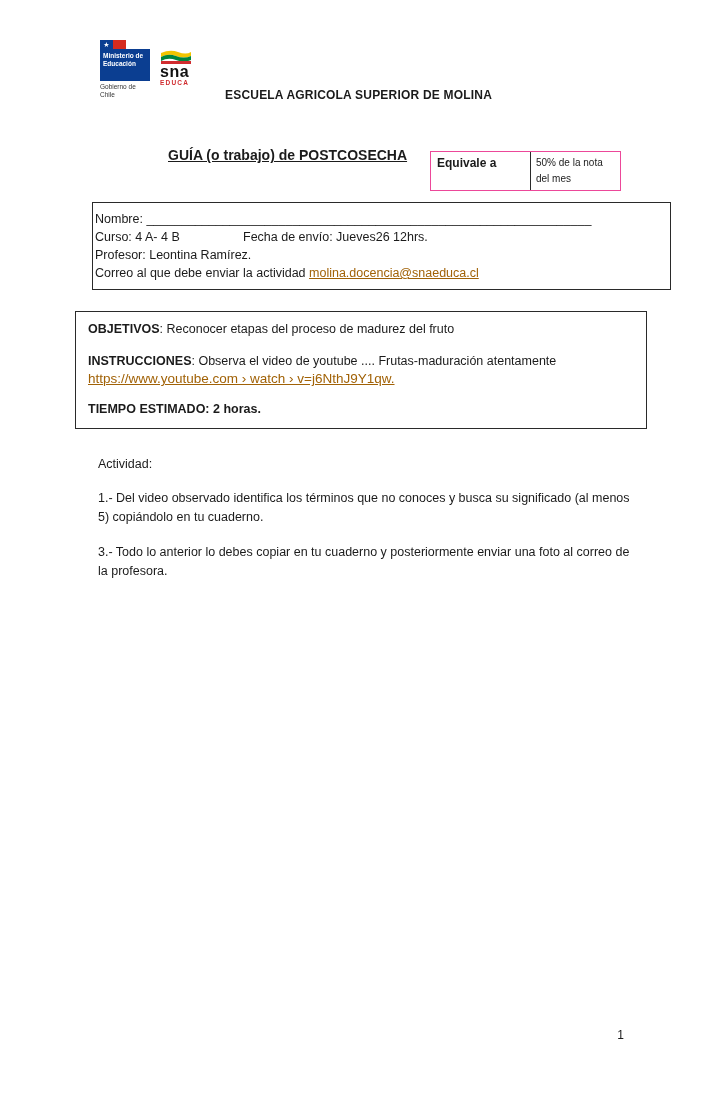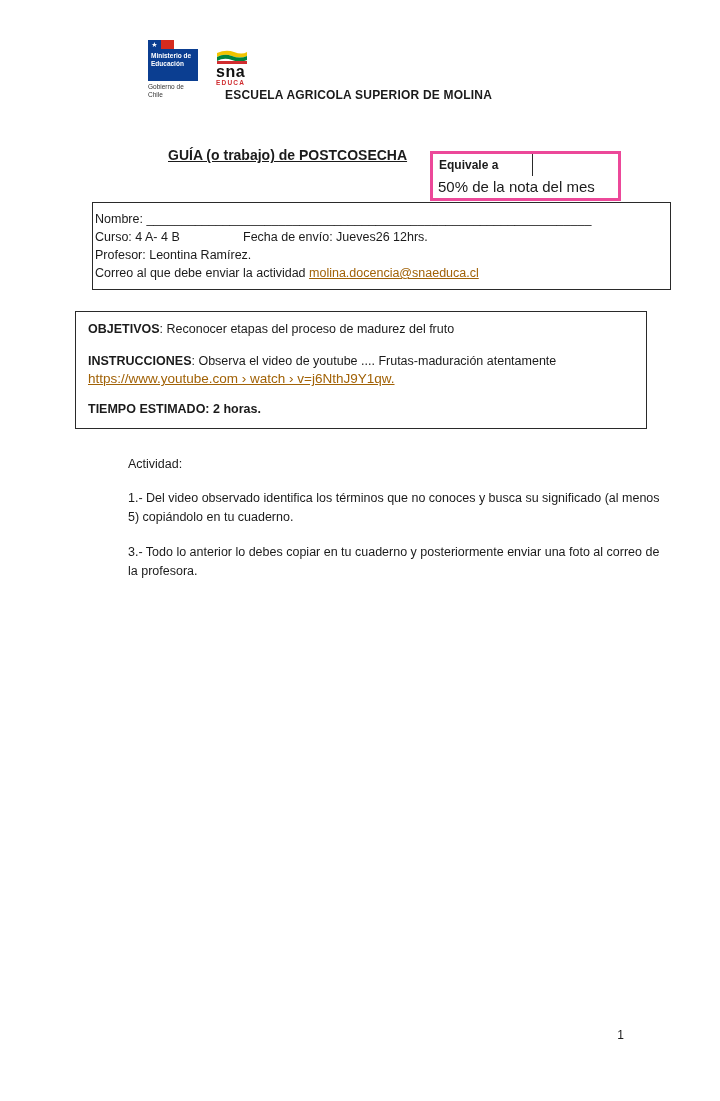--- a/index.html
+++ b/index.html
@@ -5,62 +5,62 @@
   * { margin:0; padding:0; box-sizing:border-box; }
   html,body { background:#e9e9e9; }
   body { font-family:"Liberation Sans", sans-serif; color:#1b1b1b; }
   .page {
     position:relative; width:720px; height:1101px; margin:0 auto;
     background:#ffffff; overflow:hidden;
     font-size:12.5px; line-height:18px;
   }
 
   
-  .logos { position:absolute; left:100px; top:40px; display:flex; gap:18px; align-items:flex-start;margin-left:48px; }
+  .logos { position:absolute; left:100px; top:40px; display:flex; gap:10px; align-items:flex-start; }
   .mineduc { width:50px; }
   .mineduc-flagrow { display:flex; height:9px; width:26px; }
   .mineduc-flag-blue { width:13px; background:#0b3e91; color:#fff; font-size:7px; line-height:9px; text-align:center; }
   .mineduc-flag-red { width:13px; background:#d52b1e; }
   .mineduc-main { width:50px; height:32px; background:#0b3e91; color:#ffffff;
     font-size:6.5px; line-height:8px; padding:3px 3px; font-weight:bold; }
   .mineduc-caption { font-size:6.5px; line-height:8px; color:#333; margin-top:2px; }
   .sna { width:40px; margin-top:10px; text-align:left; }
   .sna-flag { display:block; }
   .sna-name { font-size:16px; line-height:14px; font-weight:bold; color:#111; letter-spacing:0.5px; }
   .sna-sub { font-size:6.5px; line-height:8px; color:#d02c2f; font-weight:bold; letter-spacing:1.2px; }
 
   
   .school-title { position:absolute; left:225px; top:86px; font-weight:bold; font-size:12px; letter-spacing:0.2px; }
   .guide-title { position:absolute; left:168px; top:146px; font-weight:bold; font-size:14px; text-decoration:underline; }
 
   .equiv-table { position:absolute; left:430px; top:151px; width:191px; display:flex;
-    border:3px solid #ec4899;flex-direction:column; }
+    border:1px solid #ec4899; }
   .equiv-cell-label { width:100px; border-right:1px solid #2a2a2a; padding:3px 6px; font-weight:bold; font-size:12px; line-height:16px; }
-  .equiv-cell-value { flex:1; padding:3px 5px; font-size:15px; line-height:16px; }
+  .equiv-cell-value { flex:1; padding:3px 5px; font-size:10px; line-height:16px; }
 
   
   .info-box { position:absolute; left:92px; top:202px; width:579px;
     border:1px solid #2a2a2a; padding:7px 2px; }
   .info-box p { line-height:18px; }
   .nowrap { white-space:nowrap; overflow:hidden; }
   .curso-span { display:inline-block; width:148px; }
 
   a.doc-link { color:#a16207; text-decoration:underline; cursor:pointer; }
   a.url-link { color:#a16207; text-decoration:underline; cursor:pointer; font-size:13.5px; }
 
   
   .obj-box { position:absolute; left:75px; top:311px; width:572px;
     border:1px solid #2a2a2a; padding:8px 12px 10px 12px; }
   .obj-box p { line-height:18px; }
   .spacer-sm { height:14px; }
   .spacer-xs { height:12px; }
   b.inline-label { font-weight:bold; }
 
   
-  .activity { position:absolute; left:98px; top:455px; width:540px;margin-left:30px; }
+  .activity { position:absolute; left:98px; top:455px; width:540px; }
   .activity-heading { margin-bottom:8px; }
   .activity p.item { margin-top:16px; line-height:19px; }
 
   .page-number { position:absolute; left:600px; top:1026px; width:24px; text-align:right; font-size:12px; }
 </style>
 </head>
 <body>
 
 <div class="page">
 

